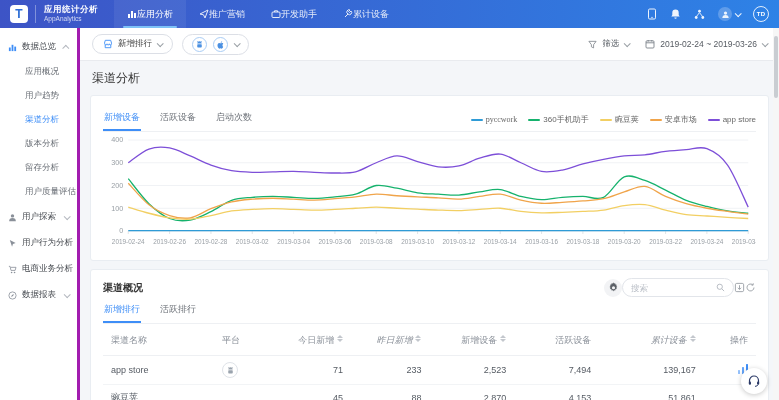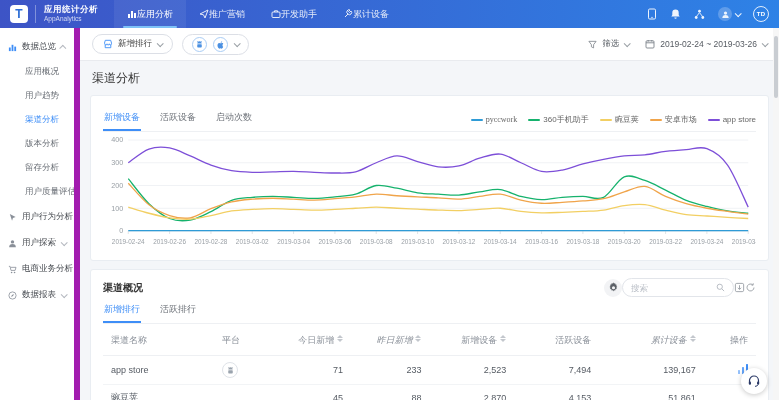--- a/index.html
+++ b/index.html
@@ -19,21 +19,21 @@
   .nav-item.active::after{content:"";position:absolute;left:9px;right:9px;bottom:0;height:2.5px;background:#7ec2f7;border-radius:2px}
   .header-right{margin-left:auto;display:flex;align-items:center;gap:13px}
   .hicon{display:flex;align-items:center;cursor:pointer;opacity:.92}
   .avatar{width:14px;height:14px;border-radius:50%;background:rgba(255,255,255,.25);display:flex;align-items:center;justify-content:center}
   .td-badge{width:16px;height:16px;border-radius:50%;border:1px solid rgba(255,255,255,.85);font-size:6px;font-weight:bold;display:flex;align-items:center;justify-content:center;letter-spacing:.3px}
   .chev{width:5px;height:5px;border-right:1px solid currentColor;border-bottom:1px solid currentColor;transform:rotate(45deg) translateY(-1px);display:inline-block}
   .chev.up{transform:rotate(-135deg) translateY(-1px)}
 
   
   .layout{display:flex;height:372px}
-  .sidebar{width:80px;background:#fff;border-right:6px solid #a21caf;padding:6px 0;flex:0 0 auto;overflow:hidden}
+  .sidebar{width:80px;background:#fff;border-right:3px solid #a21caf;padding:6px 0;flex:0 0 auto;overflow:hidden}
   .sgroup{display:flex;align-items:center;gap:5px;padding:7px 8px;font-size:8.5px;color:#45494f;cursor:pointer;white-space:nowrap}
   .sgroup .gchev{margin-left:auto;color:#b4b8bf}
   .sitem{padding:6px 4px 6px 25px;font-size:8.5px;color:#696e75;cursor:pointer;white-space:nowrap}
   .sitem.active{color:#3e8ef7}
   .right{flex:1;display:flex;flex-direction:column;min-width:0}
 
   
   .toolbar{height:33px;border-bottom:1px solid #e9ebef;display:flex;align-items:center;padding:0 12px;gap:9px;background:#fff;flex:0 0 auto}
   .select-pill{display:flex;align-items:center;gap:5px;border:1px solid #dcdfe6;border-radius:13px;padding:3px 10px;font-size:8.5px;color:#444;cursor:pointer}
   .select-pill .chev{color:#9aa0a6}
@@ -183,34 +183,34 @@
     </div>
     <div class="sitem">应用概况</div>
     <div class="sitem">用户趋势</div>
     <div class="sitem active">渠道分析</div>
     <div class="sitem">版本分析</div>
     <div class="sitem">留存分析</div>
     <div class="sitem">用户质量评估</div>
     <div class="sgroup">
       <span>
           <svg width="9" height="9" viewBox="0 0 10 10">
-            <path d="M2 1 L8.5 4.5 L5.5 5.5 L4.5 8.5 Z" fill="#8a9099"></path>
-          </svg>
-        </span>
-      <span>用户行为分析</span>
-      <span class="gchev chev"></span>
-    </div>
-    <div class="sgroup">
-      <span>
-          <svg width="9" height="9" viewBox="0 0 10 10">
             <circle cx="5" cy="3.2" r="1.9" fill="#8a9099"></circle>
             <path d="M1.3 9.3 a3.7 3.7 0 0 1 7.4 0 Z" fill="#8a9099"></path>
           </svg>
         </span>
       <span>用户探索</span>
+      <span class="gchev chev"></span>
+    </div>
+    <div class="sgroup">
+      <span>
+          <svg width="9" height="9" viewBox="0 0 10 10">
+            <path d="M2 1 L8.5 4.5 L5.5 5.5 L4.5 8.5 Z" fill="#8a9099"></path>
+          </svg>
+        </span>
+      <span>用户行为分析</span>
       <span class="gchev chev"></span>
     </div>
     <div class="sgroup">
       <span>
           <svg width="9" height="9" viewBox="0 0 10 10">
             <path d="M1 1.5 h1.3 l1 4.5 h4.6 l1-3.4 H3" fill="none" stroke="#8a9099" stroke-width=".9"></path>
             <circle cx="4" cy="8.3" r=".9" fill="#8a9099"></circle>
             <circle cx="7.3" cy="8.3" r=".9" fill="#8a9099"></circle>
           </svg>
         </span>

